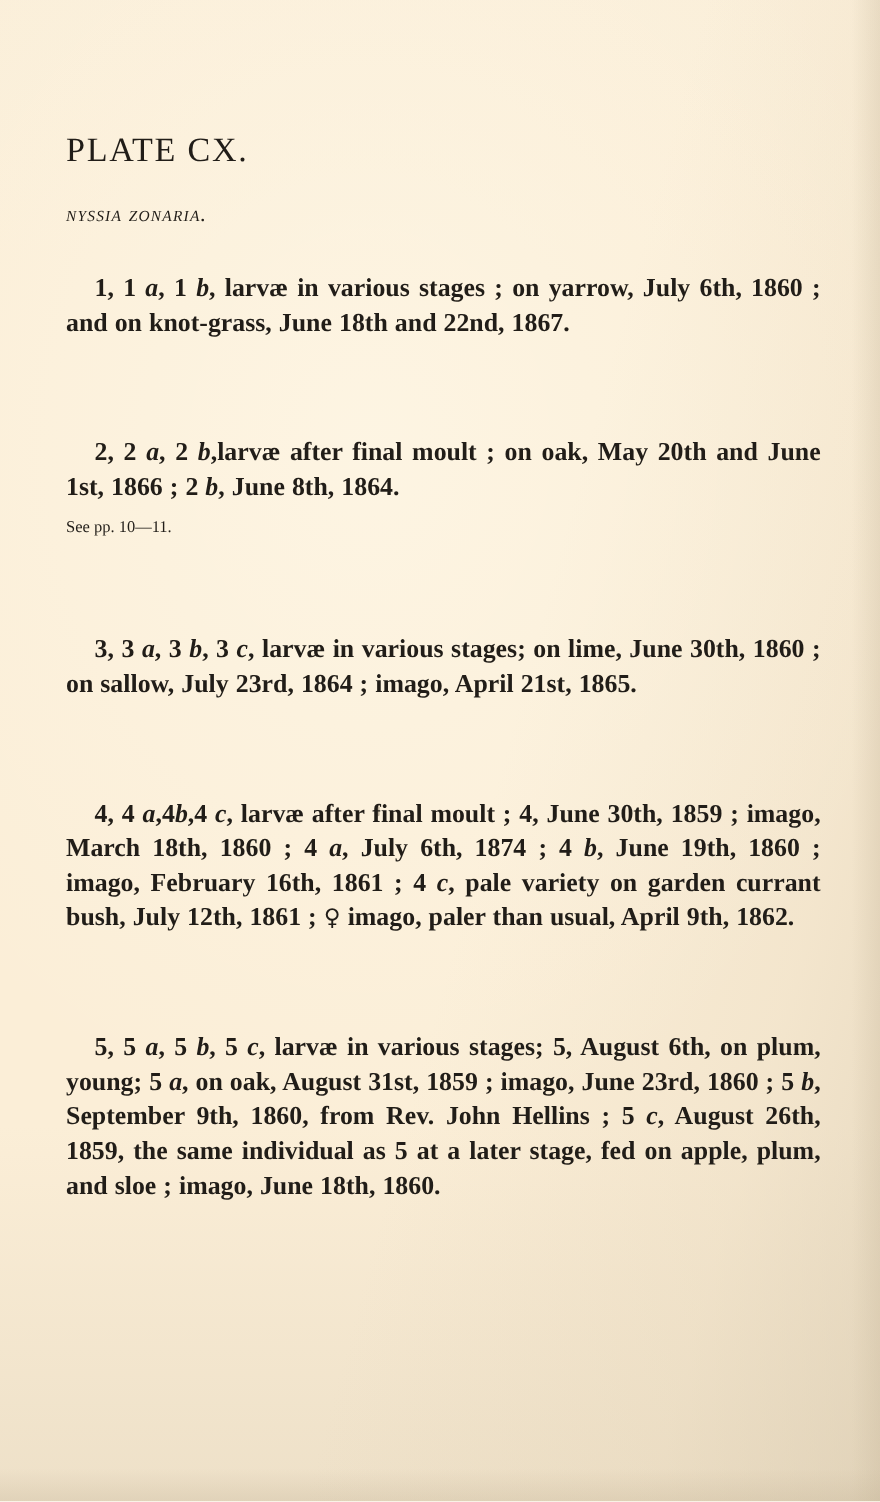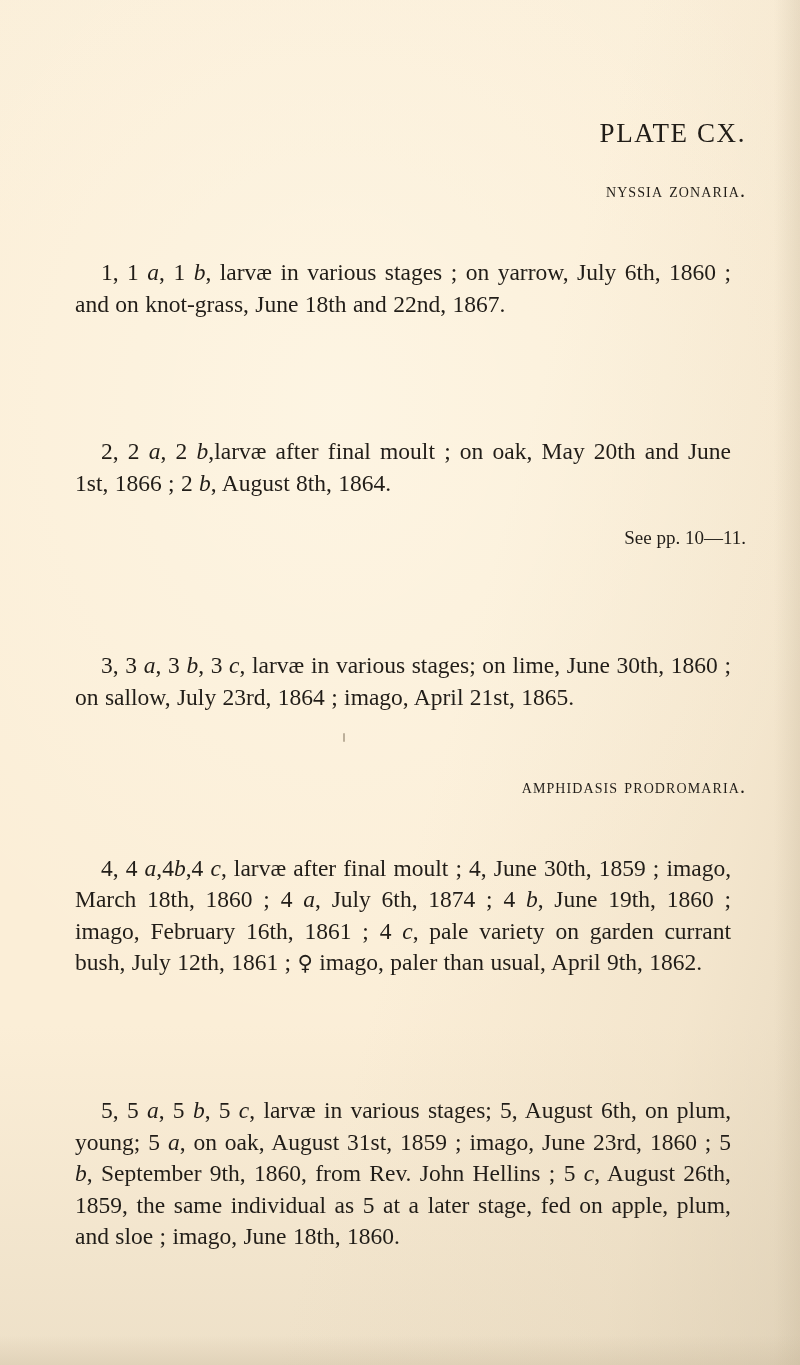--- a/index.html
+++ b/index.html
@@ -31,56 +31,58 @@
   }
 
   .content {
     position: absolute;
     left: 60px;
     top: 0;
     width: 686px;
   }
 
   .plate-title {
-    text-align: right;
-    font-size: 27px;
+    text-align: left;
+    font-size: 31px;
     letter-spacing: 1.6px;
     margin: 0;
     padding-top: 118px;
     font-weight: normal;
   }
 
   .species-heading {
-    text-align: right;
+    text-align: left;
     font-size: 20px;
     font-variant: small-caps;
     text-transform: lowercase;
     letter-spacing: 1.1px;
     font-weight: normal;
     margin: 0;
+    font-style: italic;
   }
 
   .species-heading::first-letter {
     font-size: 20px;
   }
 
   .entry {
     font-size: 23.5px;
     line-height: 1.345;
     text-align: justify;
     text-align-last: left;
     text-justify: inter-word;
-    margin: 15px;
+    margin: 0;
     text-indent: 26px;
     word-spacing: 0.5px;
+    font-weight: bold;
   }
 
   .see-pages {
-    text-align: right;
-    font-size: 19px;
+    text-align: left;
+    font-size: 15px;
     margin: 0;
   }
 
   
   .gap-h1 { height: 30px; }   
   .gap-h2 { height: 40px; }   
   .gap-h3 { height: 46px; }   
   .gap-see { height: 13px; }
   .gap-see-after { height: 46px; }
 
@@ -138,32 +140,31 @@
 
     <div class="gap-h1"></div>
 
     <h2 class="species-heading">Nyssia zonaria.</h2>
     <div class="gap-h2"></div>
     <p class="entry"><span>1, 1 </span><span class="ital">a</span><span>, 1 </span><span class="ital">b</span><span>, larvæ in various stages ; on yarrow, July 6th, 1860 ; and on knot-grass, June 18th and 22nd, 1867.</span></p>
 
     <div class="gap-h3"></div>
 
     <div class="gap-h2"></div>
-    <p class="entry"><span>2, 2 </span><span class="ital">a</span><span>, 2 </span><span class="ital">b</span><span>,larvæ after final moult ; on oak, May 20th and June 1st, 1866 ; 2 </span><span class="ital">b</span><span>, August 8th, 1864.</span></p>
+    <p class="entry"><span>2, 2 </span><span class="ital">a</span><span>, 2 </span><span class="ital">b</span><span>,larvæ after final moult ; on oak, May 20th and June 1st, 1866 ; 2 </span><span class="ital">b</span><span>, June 8th, 1864.</span></p>
     <div class="gap-see"></div>
     <p class="see-pages">See pp. 10—11.</p>
 
     <div class="gap-see-after"></div>
 
     <div class="gap-h2"></div>
     <p class="entry"><span>3, 3 </span><span class="ital">a</span><span>, 3 </span><span class="ital">b</span><span>, 3 </span><span class="ital">c</span><span>, larvæ in various stages; on lime, June 30th, 1860 ; on sallow, July 23rd, 1864 ; imago, April 21st, 1865.</span></p>
 
     <div class="gap-h3"></div>
 
-    <h2 class="species-heading">Amphidasis prodromaria.</h2>
     <div class="gap-h2"></div>
     <p class="entry"><span>4, 4 </span><span class="ital">a</span><span>,4</span><span class="ital">b</span><span>,4 </span><span class="ital">c</span><span>, larvæ after final moult ; 4, June 30th, 1859 ; imago, March 18th, 1860 ; 4 </span><span class="ital">a</span><span>, July 6th, 1874 ; 4 </span><span class="ital">b</span><span>, June 19th, 1860 ; imago, February 16th, 1861 ; 4 </span><span class="ital">c</span><span>, pale variety on garden currant bush, July 12th, 1861 ; </span><span class="female-sign">♀</span><span> imago, paler than usual, April 9th, 1862.</span></p>
 
     <div class="gap-h3"></div>
 
     <div class="gap-h2"></div>
     <p class="entry"><span>5, 5 </span><span class="ital">a</span><span>, 5 </span><span class="ital">b</span><span>, 5 </span><span class="ital">c</span><span>, larvæ in various stages; 5, August 6th, on plum, young; 5 </span><span class="ital">a</span><span>, on oak, August 31st, 1859 ; imago, June 23rd, 1860 ; 5 </span><span class="ital">b</span><span>, September 9th, 1860, from Rev. John Hellins ; 5 </span><span class="ital">c</span><span>, August 26th, 1859, the same individual as 5 at a later stage, fed on apple, plum, and sloe ; imago, June 18th, 1860.</span></p>
 
   </div>
 </div>

